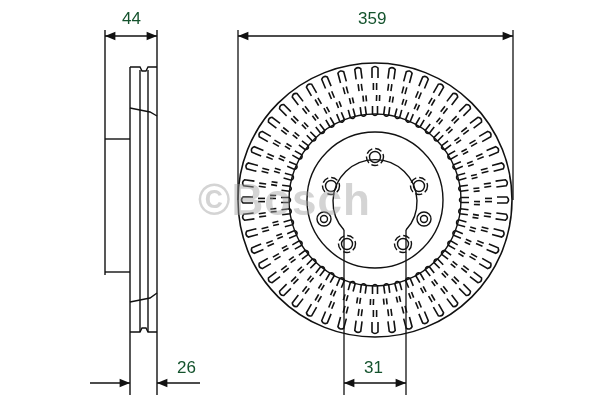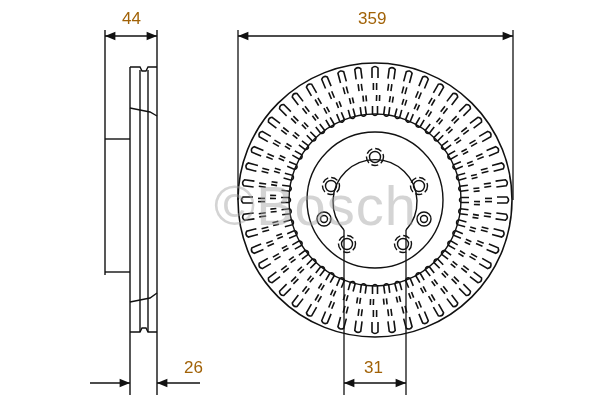--- a/index.html
+++ b/index.html
@@ -1,23 +1,23 @@
 <!DOCTYPE html>
 <html><head>
   <meta charset="utf-8">
   <style>
     html, body { margin: 0; padding: 0; background: #ffffff; }
     body { width: 600px; height: 400px; overflow: hidden; position: relative;
            font-family: "Liberation Sans", sans-serif; }
     #canvas { position: absolute; left: 0; top: 0; width: 600px; height: 400px; }
     .dim-label { position: absolute; font-family: "Liberation Sans", sans-serif;
-                 font-size: 17px; color: #a16207; line-height: 1; }
+                 font-size: 17px; color: #14532d; line-height: 1; }
     .watermark { position: absolute; font-family: "Liberation Sans", sans-serif;
-                 font-weight: normal; color: rgba(160,160,160,0.45); font-size: 56px;
-                 letter-spacing: 1px; line-height: 1; pointer-events: none; margin-left: 16px; }
+                 font-weight: bold; color: rgba(160,160,160,0.45); font-size: 44px;
+                 letter-spacing: 1px; line-height: 1; pointer-events: none; }
   </style>
 </head>
 <body>
 
 <svg id="canvas" viewBox="0 0 600 400" xmlns="http://www.w3.org/2000/svg">
   <defs>
     <marker id="arr" viewBox="0 0 10 10" refX="10" refY="5" markerWidth="12" markerHeight="8" orient="auto-start-reverse">
       <path d="M0,1 L10,5 L0,9 Z" fill="#111"></path>
     </marker>
   </defs>
@@ -379,14 +379,14 @@
 
   <g>
     <line x1="344" y1="383" x2="406" y2="383" stroke="#111" stroke-width="1.3" marker-start="url(#arr)" marker-end="url(#arr)"></line>
   </g>
 </svg>
 
 <div class="watermark" style="left:198px; top:178px;">©Bosch</div>
 
 <div class="dim-label" style="left:122px; top:10px;">44</div>
 <div class="dim-label" style="left:358px; top:10px;">359</div>
-<div class="dim-label" style="left:184px; top:359px;">26</div>
+<div class="dim-label" style="left:177px; top:359px;">26</div>
 <div class="dim-label" style="left:364px; top:359px;">31</div>
 
 </body></html>

